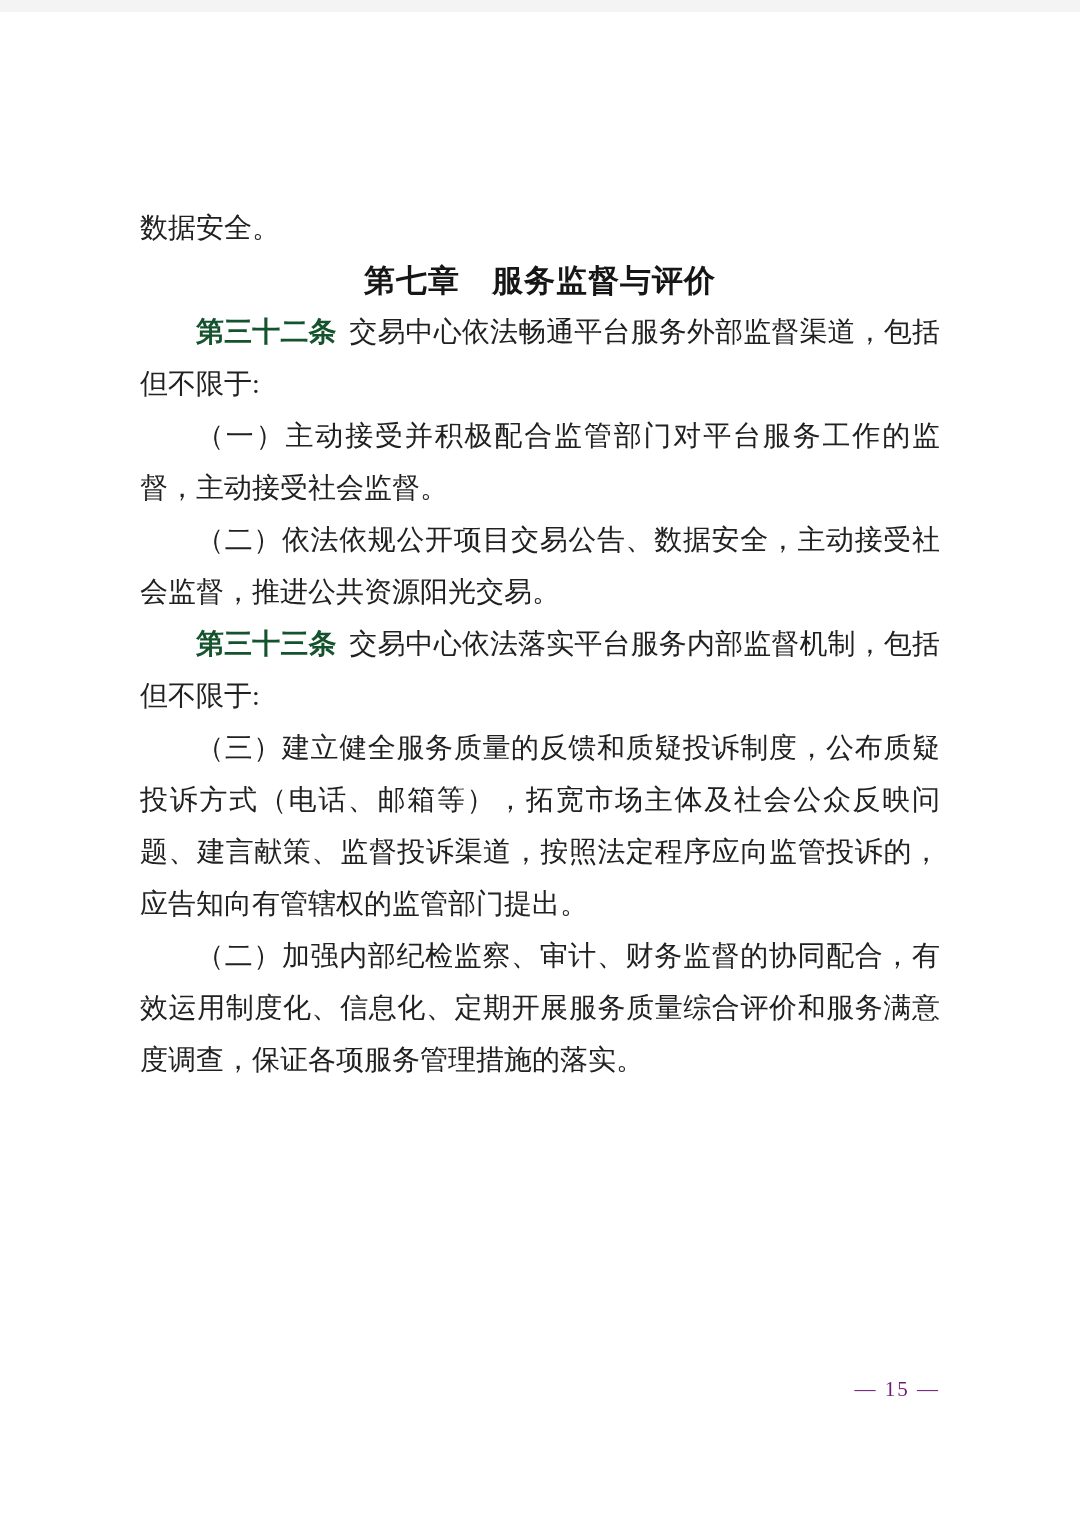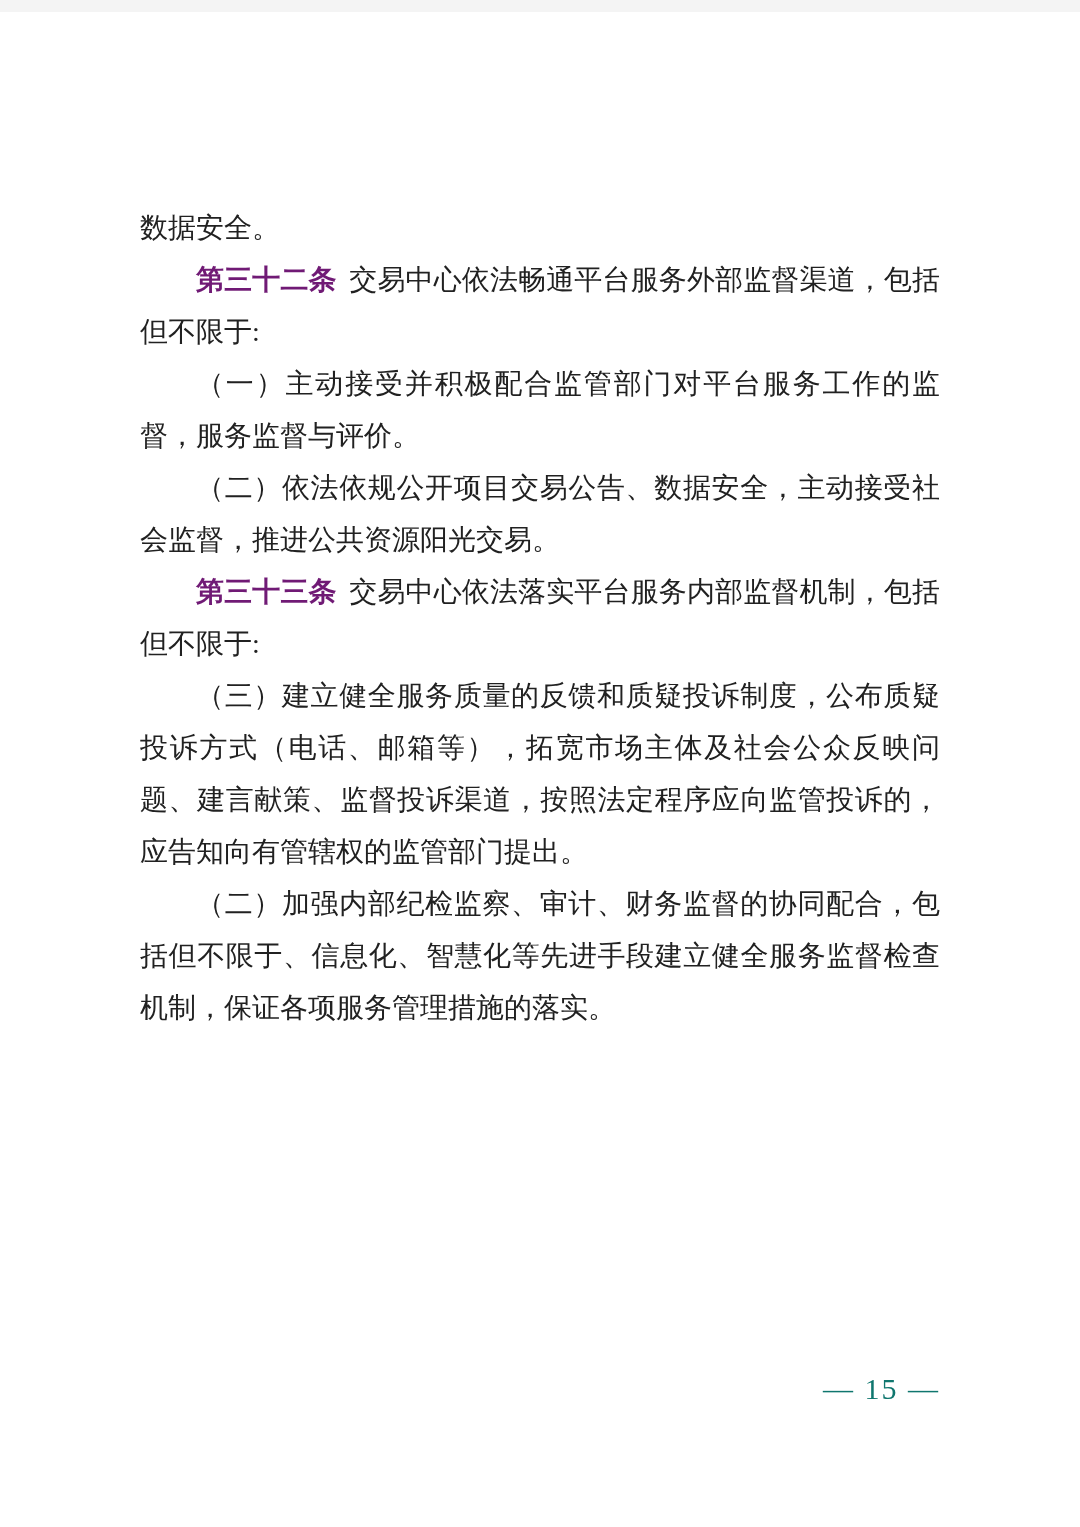--- a/index.html
+++ b/index.html
@@ -31,52 +31,53 @@
     line-height: 52px;
     text-align: center;
     text-indent: 0;
     letter-spacing: 1px;
     margin: 31px 0 33px 0;
     color: #161616;
   }
   .lead {
     font-family: "DejaVu Sans", "Liberation Sans", sans-serif;
     font-weight: 700;
-    color: #701a75;
+    color: #14532d;
     margin-right: 0.45em;
   }
   .footer {
     position: absolute;
     right: 140px;
     top: 1356px;
-    font-size: 30px;
+    font-size: 21px;
     line-height: 42px;
     letter-spacing: 2px;
-    color: #0f766e;
+    color: #701a75;
     font-family: "Liberation Serif", "DejaVu Serif", serif;
   }
 </style>
 </head>
 <body>
 
 <div class="page">
   <div class="content">
 
     <p>数据安全。</p>
 
+    <p class="chapter">第七章　服务监督与评价</p>
 
     <p class="indent"><span class="lead">第三十二条</span><span>交易中心依法畅通平台服务外部监督渠道，包括但不限于:</span></p>
 
-    <p class="indent">（一）主动接受并积极配合监管部门对平台服务工作的监督，服务监督与评价。</p>
+    <p class="indent">（一）主动接受并积极配合监管部门对平台服务工作的监督，主动接受社会监督。</p>
 
     <p class="indent">（二）依法依规公开项目交易公告、数据安全，主动接受社会监督，推进公共资源阳光交易。</p>
 
     <p class="indent"><span class="lead">第三十三条</span><span>交易中心依法落实平台服务内部监督机制，包括但不限于:</span></p>
 
     <p class="indent">（三）建立健全服务质量的反馈和质疑投诉制度，公布质疑投诉方式（电话、邮箱等），拓宽市场主体及社会公众反映问题、建言献策、监督投诉渠道，按照法定程序应向监管投诉的，应告知向有管辖权的监管部门提出。</p>
 
 
-    <p class="indent">（二）加强内部纪检监察、审计、财务监督的协同配合，包括但不限于、信息化、智慧化等先进手段建立健全服务监督检查机制，保证各项服务管理措施的落实。</p>
+    <p class="indent">（二）加强内部纪检监察、审计、财务监督的协同配合，有效运用制度化、信息化、定期开展服务质量综合评价和服务满意度调查，保证各项服务管理措施的落实。</p>
 
   </div>
 
   <div class="footer">— 15 —</div>
 </div>
 
 </body></html>

